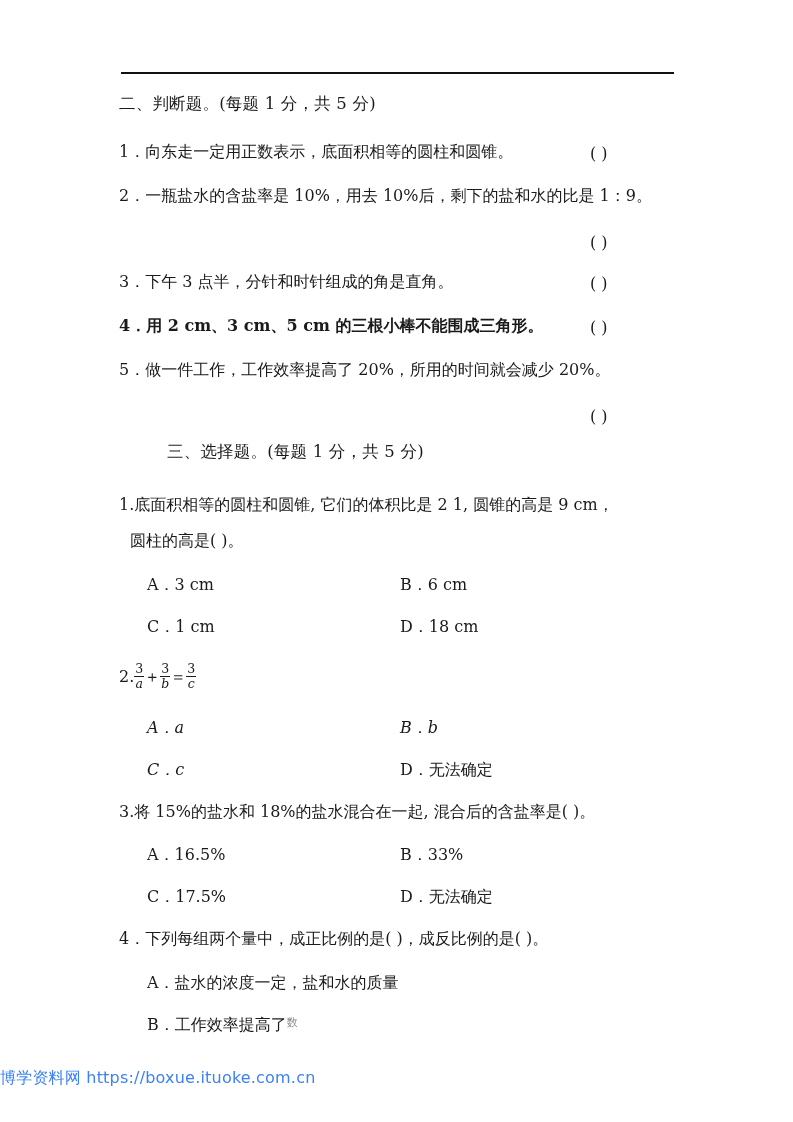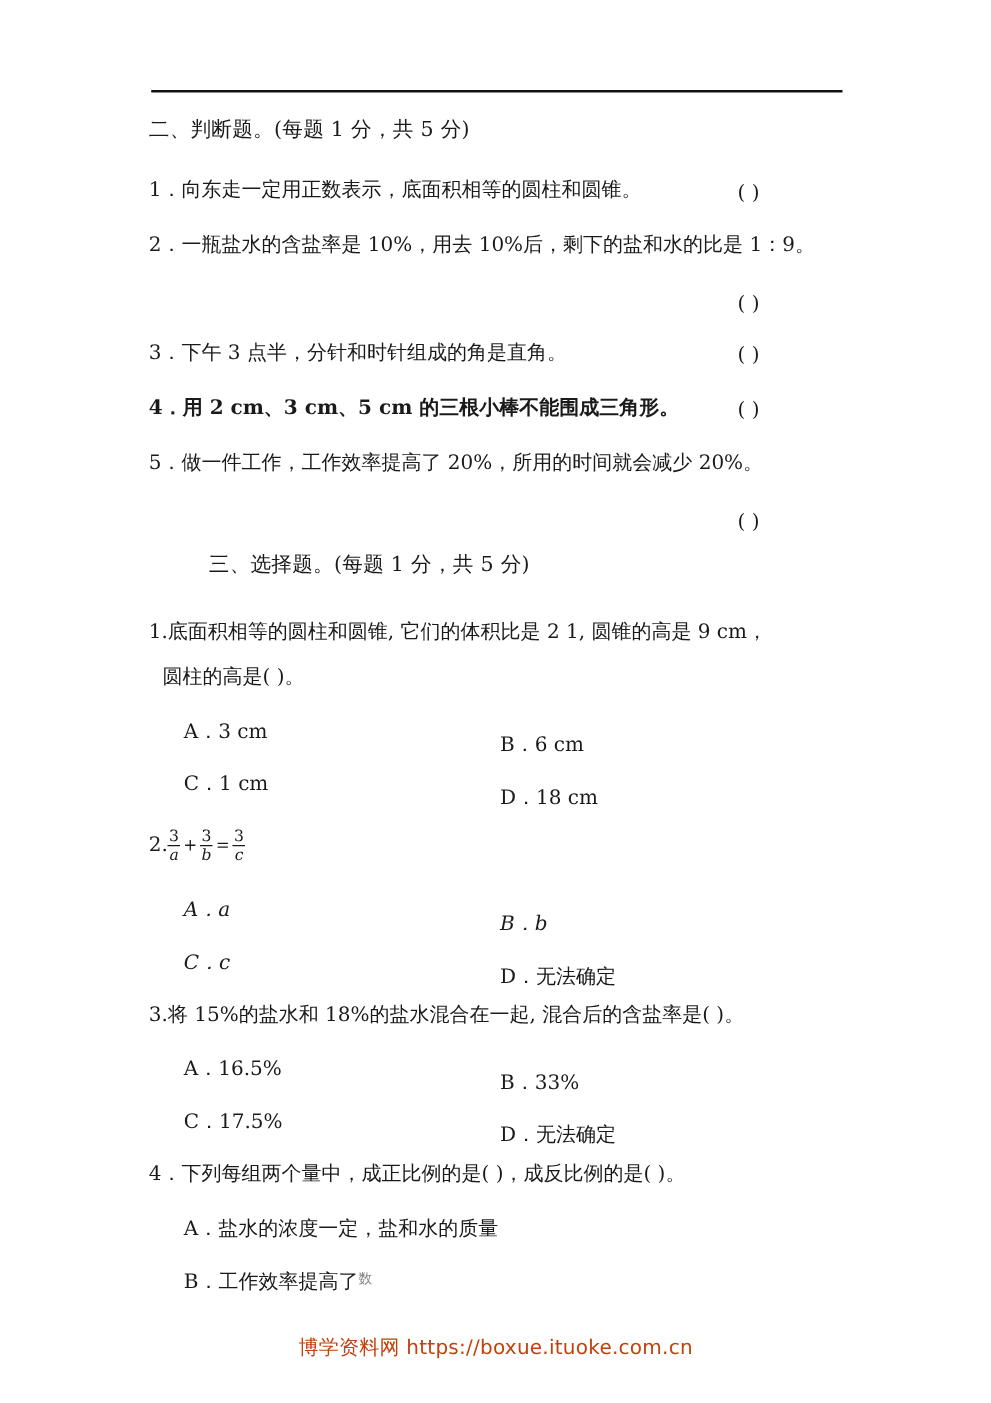--- a/index.html
+++ b/index.html
@@ -64,21 +64,21 @@
     font-size: 16px;
   }
 
   .opt-row {
     position: relative;
     font-size: 16px;
     line-height: 1.0;
     white-space: nowrap;
   }
   .opt-a, .opt-c { position: absolute; left: 28px; }
-  .opt-b, .opt-d { position: absolute; left: 281px; margin-top: 11px; }
+  .opt-b, .opt-d { position: absolute; left: 281px; }
 
   .ital { font-style: italic; }
 
   
   .frac {
     display: inline-block;
     vertical-align: middle;
     text-align: center;
     font-size: 12.5px;
     line-height: 1.08;
@@ -103,24 +103,23 @@
     font-weight: bold;
     color: #2b2b2b;
     letter-spacing: 0.3px;
   }
 
   .watermark {
     position: absolute;
     left: 0;
     right: 0;
     top: 1068px;
-    text-align: center;
     font-family: "DejaVu Sans", "Liberation Sans", sans-serif;
     font-size: 16px;
-    color: #c2410c;
+    color: #3b82f6;
     letter-spacing: 0.2px;
   }
 
   
   .fade-tail { opacity: 0.55; font-size: 11px; position: relative; top: -4px; }
 </style>
 </head>
 <body>
 
 <div class="page">

